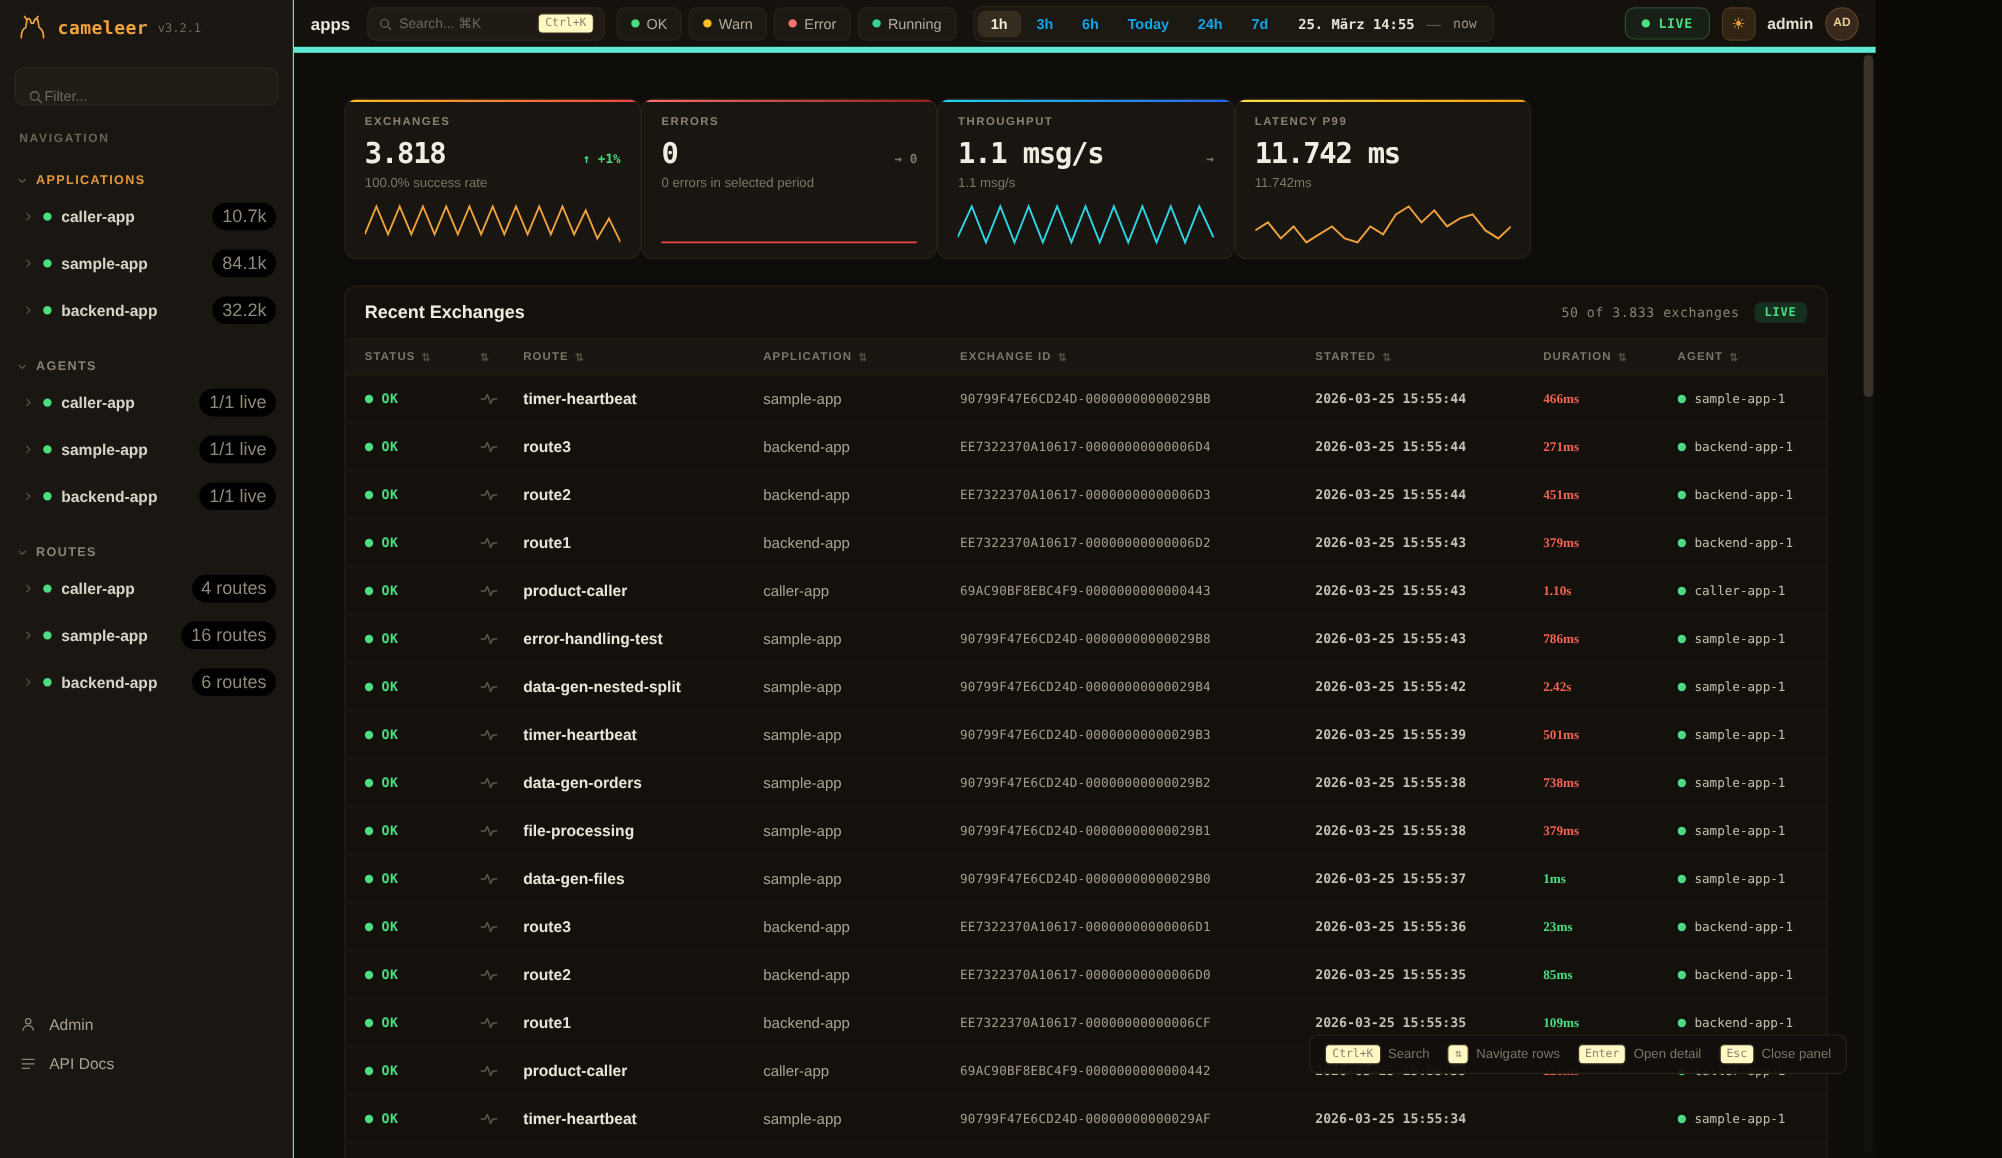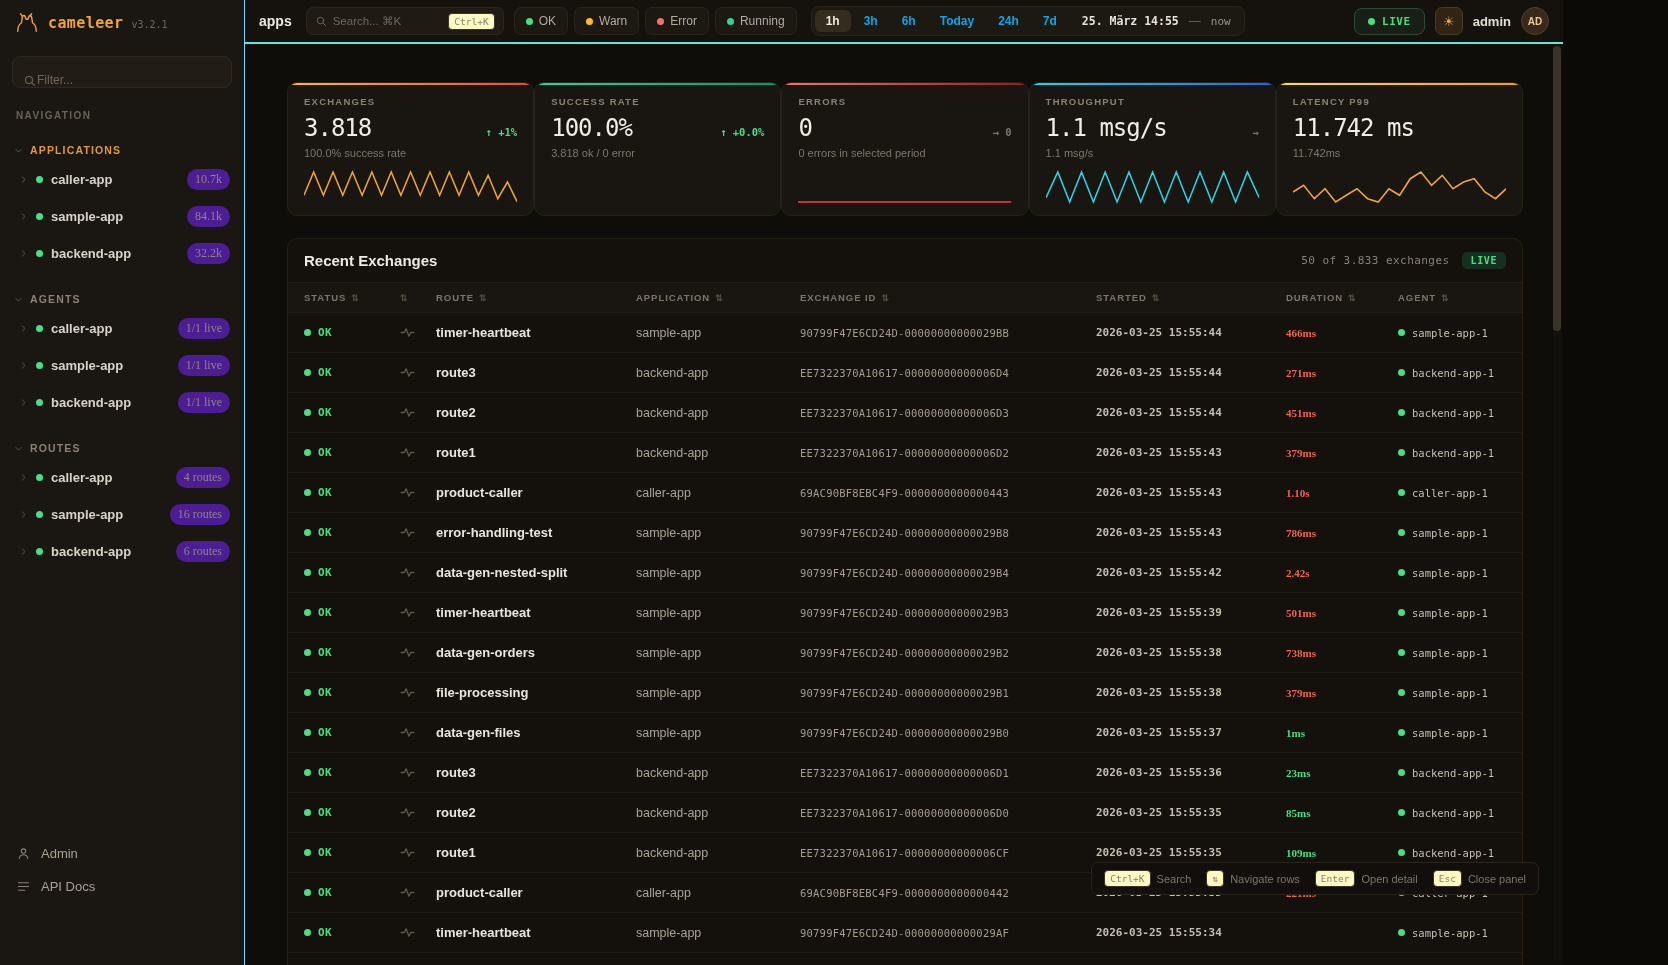--- a/index.html
+++ b/index.html
@@ -14,27 +14,27 @@
   .logo-ver { color:#6e675c; font-family:"DejaVu Sans Mono", monospace; font-size:10px; margin-top:3px; }
   .filter-box { margin:10px 12px 2px; height:32px; background:#211d16; border:1px solid #2d2820; border-radius:8px; display:flex; align-items:flex-end; gap:1px; padding:0 10px; }
   .filter-box input { flex:1; min-width:0; background:transparent; border:none; outline:none; color:#cfc8ba; font-size:12px; font-family:"Liberation Sans", sans-serif; }
   .filter-box input::placeholder { color:#6e675c; }
   .nav-label { margin:20px 16px 2px; font-size:10px; letter-spacing:.14em; color:#6a6356; font-weight:bold; }
   .sec-head { display:flex; align-items:center; gap:7px; padding:7px 14px 5px; margin-top:14px; font-size:10.5px; letter-spacing:.11em; font-weight:bold; color:#8a8173; cursor:pointer; }
   .sec-head.accent { color:#e0993c; }
   .nav-item { display:flex; align-items:center; gap:8px; padding:8px 14px 8px 19px; cursor:pointer; }
   .dot { width:7px; height:7px; min-width:7px; border-radius:50%; background:#4ade80; display:inline-block; }
   .nav-item-label { font-size:13px; font-weight:600; color:#d9d3c7; }
-  .badge { margin-left:auto; background:#4c1d95; color:#8f8779; font-family:Liberation Serif, serif; font-size:12px; padding:3px 8px; border-radius:999px; white-space:nowrap; }
+  .badge { margin-left:auto; background:#000000; color:#8f8779; font-family:Liberation Sans, sans-serif; font-size:15px; padding:3px 8px; border-radius:999px; white-space:nowrap; }
   .sidebar-footer { margin-top:auto; padding:8px 0 62px; }
   .foot-item { display:flex; align-items:center; gap:10px; padding:9px 16px; color:#a9a193; font-size:13px; cursor:pointer; }
 
   
   .main { flex:1; display:flex; flex-direction:column; position:relative; background:#0f0d09; min-width:0; }
-  .topbar { height:44px; min-height:44px; display:flex; align-items:center; gap:10px; padding:0 14px; background:#15120d; border-bottom:2px solid #5eead4; }
+  .topbar { height:44px; min-height:44px; display:flex; align-items:center; gap:10px; padding:0 14px; background:#15120d; border-bottom:5px solid #5eead4; }
   .crumb { font-size:14px; font-weight:bold; color:#ece7de; margin-right:4px; }
   .search { width:198px; height:28px; background:#1f1b14; border:1px solid #2c261e; border-radius:7px; display:flex; align-items:center; gap:6px; padding:0 8px; }
   .search input { flex:1; min-width:0; background:none; border:none; outline:none; font-size:11.5px; color:#cfc8ba; font-family:"Liberation Sans", sans-serif; }
   .search input::placeholder { color:#6e675c; }
   .kbd { background:#fef9c3; border:1px solid #3a3326; border-radius:4px; font-family:"DejaVu Sans Mono", monospace; font-size:9.5px; color:#8a8173; padding:2px 5px; white-space:nowrap; }
   .chips { display:flex; gap:6px; }
   .chip { height:28px; display:flex; align-items:center; gap:6px; padding:0 11px; background:#1c1812; border:1px solid #2a241b; border-radius:7px; font-size:12px; color:#b3ab9d; cursor:pointer; }
   .range-wrap { display:flex; align-items:center; background:#1c1812; border:1px solid #2a241b; border-radius:8px; padding:3px; gap:2px; margin-left:4px; }
   .range-btn { padding:4px 11px; font-size:12px; font-weight:600; color:#0ea5e9; border-radius:6px; cursor:pointer; white-space:nowrap; }
   .range-btn.active { background:#332c1f; color:#f0eade; }
@@ -47,21 +47,21 @@
   .user-name { font-size:13px; font-weight:600; color:#e4ded2; }
   .avatar { width:28px; height:28px; border-radius:50%; background:#38291c; border:1px solid #55412a; color:#e8c893; font-size:10px; font-weight:bold; display:flex; align-items:center; justify-content:center; cursor:pointer; }
 
   
   .content { flex:1; overflow:hidden; padding:38px 40px 0 42px; }
   .stats-row { display:grid; grid-template-columns:repeat(5,1fr); gap:0; }
   .stat-card { position:relative; background:#191612; border:1px solid #272217; border-radius:10px; padding:13px 16px 10px; height:134px; overflow:hidden; }
   .stat-accent { position:absolute; top:0; left:0; right:0; height:2px; }
   .stat-title { font-size:9.5px; letter-spacing:.13em; color:#8a8173; font-weight:bold; }
   .stat-valrow { display:flex; align-items:baseline; justify-content:space-between; margin-top:7px; }
-  .stat-value { font-family:"DejaVu Sans Mono", monospace; font-size:24px; font-weight:normal; color:#f2ede3; letter-spacing:-1px; white-space:nowrap; }
+  .stat-value { font-family:"DejaVu Sans Mono", monospace; font-size:24px; font-weight:bold; color:#f2ede3; letter-spacing:-1px; white-space:nowrap; }
   .stat-delta { font-family:"DejaVu Sans Mono", monospace; font-size:10.5px; font-weight:bold; white-space:nowrap; }
   .stat-sub { margin-top:5px; font-size:11px; color:#7d7668; }
   .spark-wrap { margin-top:7px; height:40px; }
   .spark { display:block; width:100%; height:40px; }
 
   
   .panel { margin-top:22px; background:#14110d; border:1px solid #262015; border-radius:10px; overflow:hidden; }
   .panel-head { display:flex; align-items:center; padding:13px 16px; }
   .panel-title { font-size:15px; font-weight:bold; color:#f0ebe1; }
   .panel-meta { margin-left:auto; display:flex; align-items:center; gap:12px; }
@@ -299,30 +299,20 @@
               <span class="stat-delta" style="color:#4ade80">↑ +1%</span>
             </div>
             <div class="stat-sub">100.0% success rate</div>
             <div class="spark-wrap">
               <svg class="spark" viewBox="0 0 220 40" preserveAspectRatio="none">
                 <polyline points="0.0,29.3 10.0,6.0 20.0,29.3 30.0,6.0 40.0,29.3 50.0,6.0 60.0,29.3 70.0,6.0 80.0,29.3 90.0,6.0 100.0,29.3 110.0,6.0 120.0,29.3 130.0,6.0 140.0,29.3 150.0,6.0 160.0,29.3 170.0,6.0 180.0,29.3 190.0,9.3 200.0,32.7 210.0,16.0 220.0,36.0" fill="none" stroke="#f0a23c" stroke-width="1.6"></polyline>
               </svg>
             </div>
           </div>
           <div class="stat-card">
-            <div class="stat-accent" style="background:linear-gradient(90deg,#34d399,#059669)"></div>
-            <div class="stat-title">SUCCESS RATE</div>
-            <div class="stat-valrow">
-              <span class="stat-value">100.0%</span>
-              <span class="stat-delta" style="color:#4ade80">↑ +0.0%</span>
-            </div>
-            <div class="stat-sub">3.818 ok / 0 error</div>
-            <div class="spark-wrap"></div>
-          </div>
-          <div class="stat-card">
             <div class="stat-accent" style="background:linear-gradient(90deg,#f87171,#991b1b)"></div>
             <div class="stat-title">ERRORS</div>
             <div class="stat-valrow">
               <span class="stat-value">0</span>
               <span class="stat-delta" style="color:#7d7668">→ 0</span>
             </div>
             <div class="stat-sub">0 errors in selected period</div>
             <div class="spark-wrap">
               <svg class="spark" viewBox="0 0 220 40" preserveAspectRatio="none">
                 <polyline points="0.0,36.0 220.0,36.0" fill="none" stroke="#ef4444" stroke-width="1.6"></polyline>

